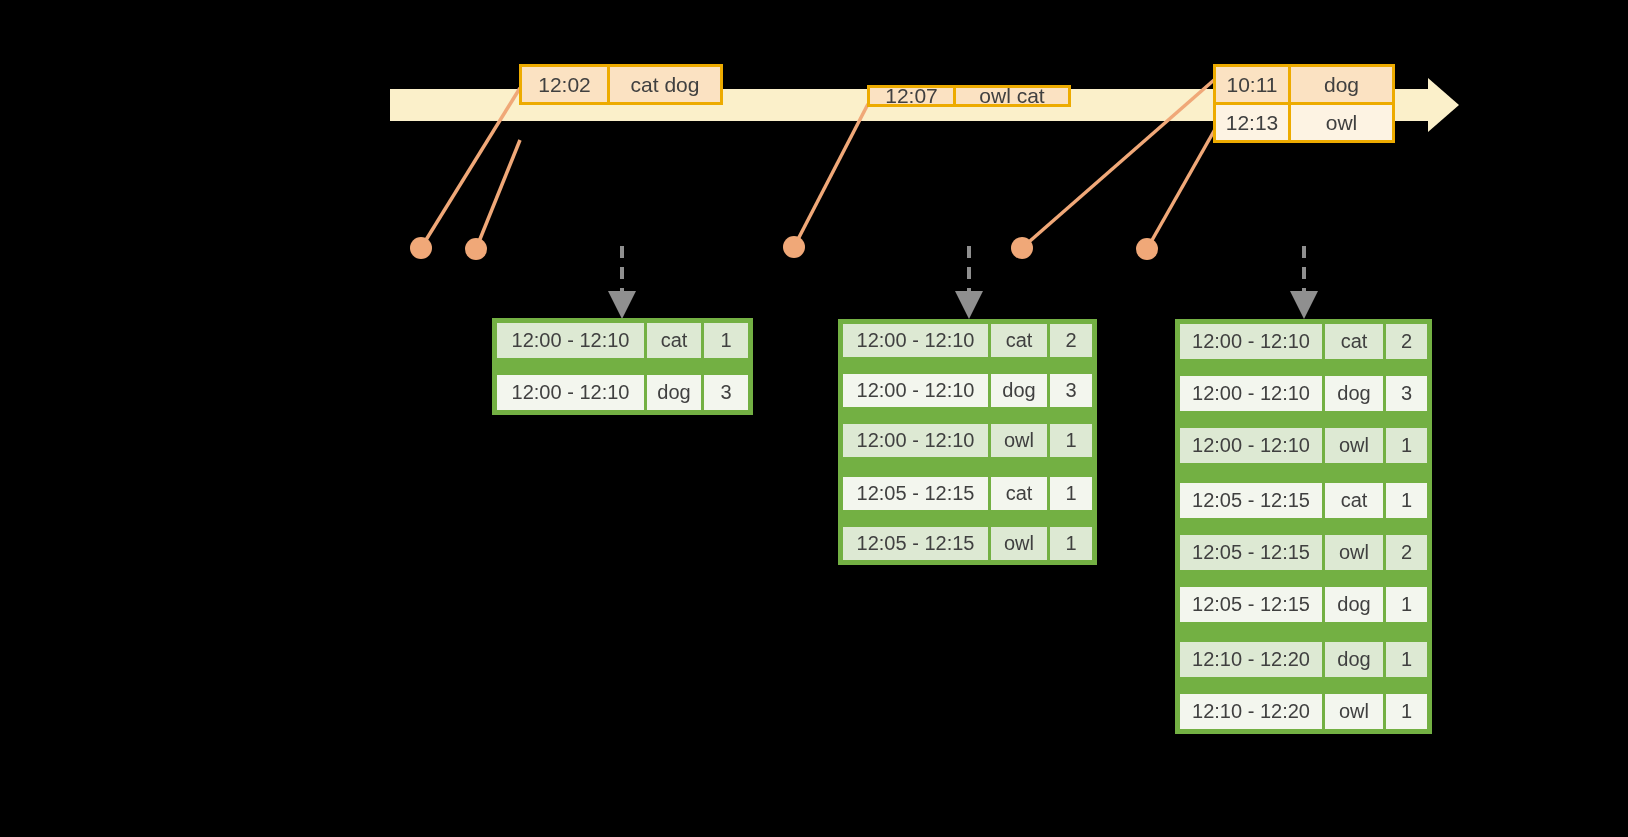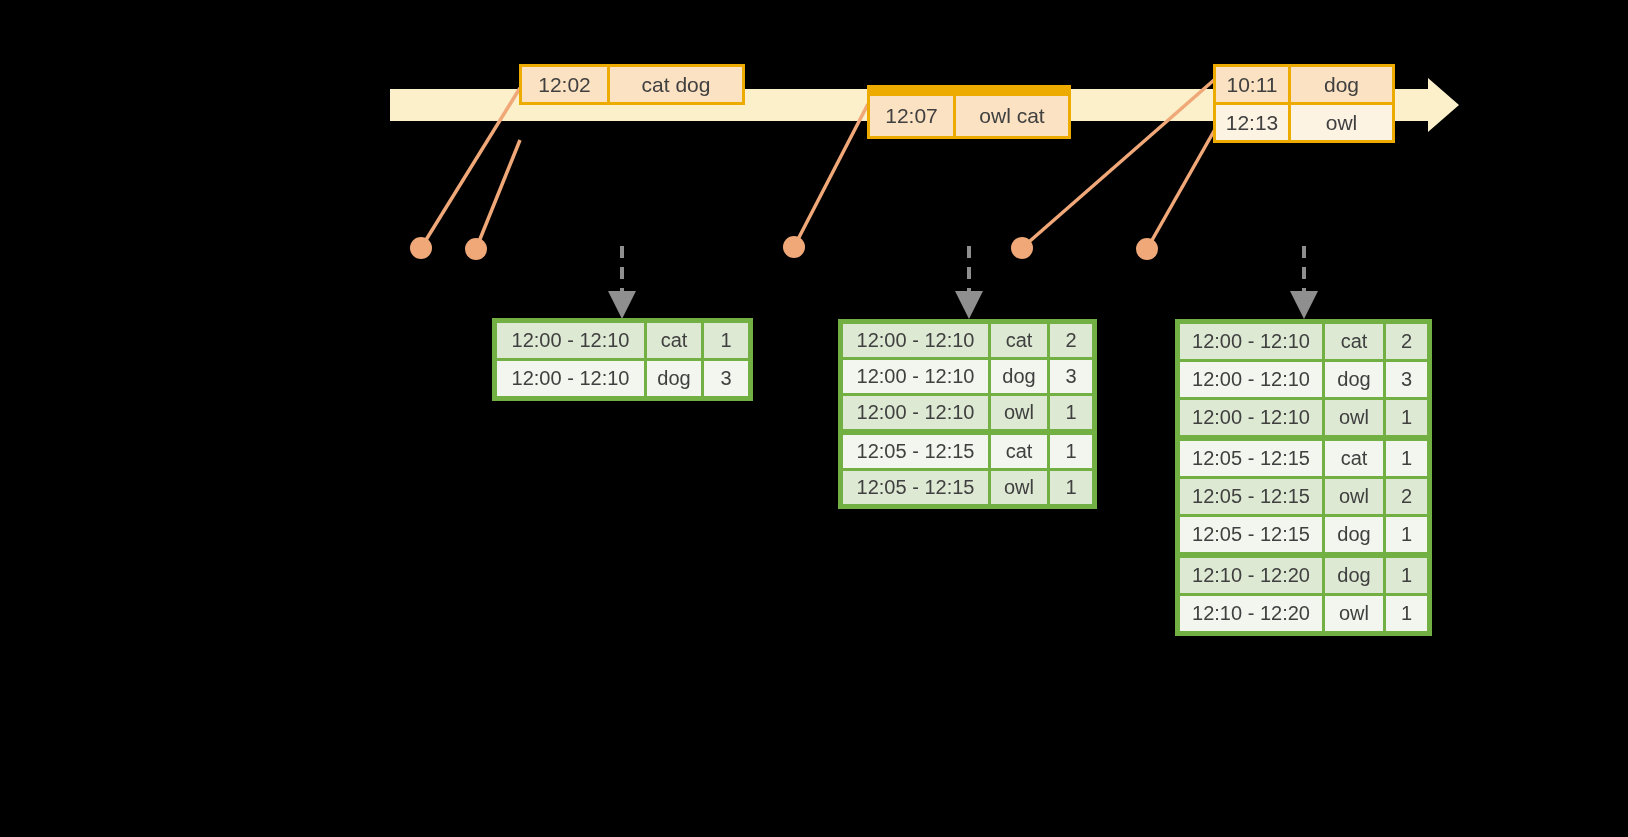--- a/index.html
+++ b/index.html
@@ -14,26 +14,26 @@
 
   
   #overlay{position:absolute;left:0;top:0;width:1628px;height:837px;}
 
   
   .ebox{position:absolute;background:#edab00;padding:3px;display:flex;flex-direction:column;gap:3px;box-sizing:border-box;}
   .erow{display:flex;gap:3px;}
   .ecell{display:flex;align-items:center;justify-content:center;font-size:21px;}
   .erow:nth-child(1) .ecell{background:#fbe2c2;}
   .erow:nth-child(2) .ecell{background:#fdf3e3;}
-  #ebox1{left:519px;top:64px;}  #ebox1 .ecell{height:35px;} #ebox1 .time{width:85px;} #ebox1 .words{width:132px;}
-  #ebox2{left:867px;top:85px;}  #ebox2 .ecell{height:40px;margin-top:8px;} #ebox2 .time{width:83px;} #ebox2 .words{width:112px;}
+  #ebox1{left:519px;top:64px;}  #ebox1 .ecell{height:35px;} #ebox1 .time{width:85px;} #ebox1 .words{width:110px;}
+  #ebox2{left:867px;top:85px;}  #ebox2 .ecell{height:16px;} #ebox2 .time{width:83px;} #ebox2 .words{width:112px;}
   #ebox3{left:1213px;top:64px;} #ebox3 .ecell{height:35px;} #ebox3 .time{width:72px;} #ebox3 .words{width:101px;}
 
   
-  .gtable{position:absolute;background:#73b043;padding:5px;display:flex;flex-direction:column;gap:3px;box-sizing:border-box;}
+  .gtable{position:absolute;background:#73b043;padding:5px;display:flex;flex-direction:column;gap:17px;box-sizing:border-box;}
   .grow{display:flex;gap:3px;}
   .grow.group-start{margin-top:3px;}
   .gcell{display:flex;align-items:center;justify-content:center;font-size:20px;}
   .grow:nth-child(odd) .gcell{background:#dde9d3;}
   .grow:nth-child(even) .gcell{background:#f3f6ee;}
   #t1{left:492px;top:318px;}  #t1 .gcell{height:35px;} #t1 .win{width:147px;} #t1 .word{width:54px;} #t1 .cnt{width:44px;}
   #t2{left:838px;top:319px;}  #t2 .gcell{height:33px;} #t2 .win{width:145px;} #t2 .word{width:56px;} #t2 .cnt{width:42px;}
   #t3{left:1175px;top:319px;} #t3 .gcell{height:35px;} #t3 .win{width:142px;} #t3 .word{width:58px;} #t3 .cnt{width:41px;}
 </style>
 </head>

